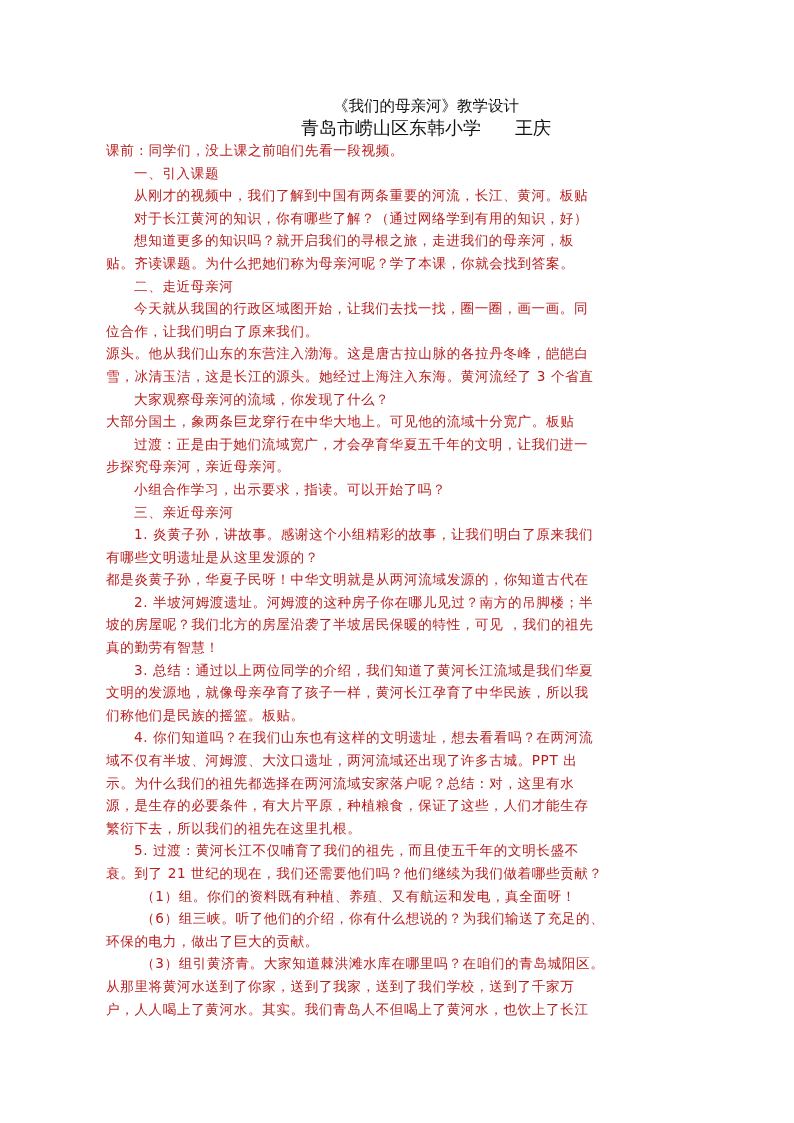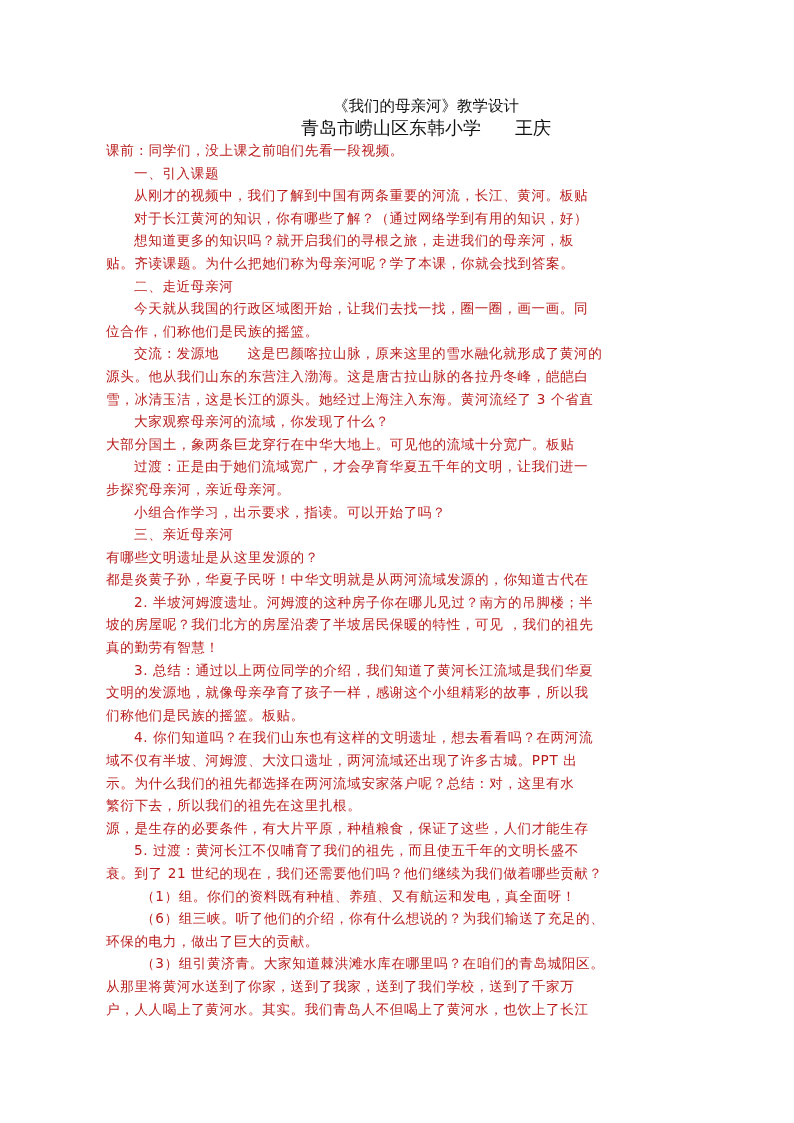--- a/index.html
+++ b/index.html
@@ -33,43 +33,43 @@
   </div>
   <div class="body" id="body">
       <div class="line">课前：同学们，没上课之前咱们先看一段视频。</div>
       <div class="line ind">一、引入课题</div>
       <div class="line ind">从刚才的视频中，我们了解到中国有两条重要的河流，长江、黄河。板贴</div>
       <div class="line ind">对于长江黄河的知识，你有哪些了解？（通过网络学到有用的知识，好）</div>
       <div class="line ind">想知道更多的知识吗？就开启我们的寻根之旅，走进我们的母亲河，板</div>
       <div class="line">贴。齐读课题。为什么把她们称为母亲河呢？学了本课，你就会找到答案。</div>
       <div class="line ind">二、走近母亲河</div>
       <div class="line ind">今天就从我国的行政区域图开始，让我们去找一找，圈一圈，画一画。同</div>
-      <div class="line">位合作，们称他们是民族的摇篮。</div>
-      <div class="line ind">交流：发源地　　这是巴颜喀拉山脉，原来这里的雪水融化就形成了黄河的</div>
+      <div class="line">位合作，让我们明白了原来我们。</div>
       <div class="line">源头。他从我们山东的东营注入渤海。这是唐古拉山脉的各拉丹冬峰，皑皑白</div>
       <div class="line">雪，冰清玉洁，这是长江的源头。她经过上海注入东海。黄河流经了 3 个省直</div>
       <div class="line ind">大家观察母亲河的流域，你发现了什么？</div>
       <div class="line">大部分国土，象两条巨龙穿行在中华大地上。可见他的流域十分宽广。板贴</div>
       <div class="line ind">过渡：正是由于她们流域宽广，才会孕育华夏五千年的文明，让我们进一</div>
       <div class="line">步探究母亲河，亲近母亲河。</div>
       <div class="line ind">小组合作学习，出示要求，指读。可以开始了吗？</div>
       <div class="line ind">三、亲近母亲河</div>
+      <div class="line ind">1. 炎黄子孙，讲故事。感谢这个小组精彩的故事，让我们明白了原来我们</div>
       <div class="line">有哪些文明遗址是从这里发源的？</div>
       <div class="line">都是炎黄子孙，华夏子民呀！中华文明就是从两河流域发源的，你知道古代在</div>
       <div class="line ind">2. 半坡河姆渡遗址。河姆渡的这种房子你在哪儿见过？南方的吊脚楼；半</div>
       <div class="line">坡的房屋呢？我们北方的房屋沿袭了半坡居民保暖的特性，可见 ，我们的祖先</div>
       <div class="line">真的勤劳有智慧！</div>
       <div class="line ind">3. 总结：通过以上两位同学的介绍，我们知道了黄河长江流域是我们华夏</div>
-      <div class="line">文明的发源地，就像母亲孕育了孩子一样，感谢这个小组精彩的故事，所以我</div>
+      <div class="line">文明的发源地，就像母亲孕育了孩子一样，黄河长江孕育了中华民族，所以我</div>
       <div class="line">们称他们是民族的摇篮。板贴。</div>
       <div class="line ind">4. 你们知道吗？在我们山东也有这样的文明遗址，想去看看吗？在两河流</div>
       <div class="line">域不仅有半坡、河姆渡、大汶口遗址，两河流域还出现了许多古城。PPT 出</div>
       <div class="line">示。为什么我们的祖先都选择在两河流域安家落户呢？总结：对，这里有水</div>
+      <div class="line">源，是生存的必要条件，有大片平原，种植粮食，保证了这些，人们才能生存</div>
       <div class="line">繁衍下去，所以我们的祖先在这里扎根。</div>
-      <div class="line">源，是生存的必要条件，有大片平原，种植粮食，保证了这些，人们才能生存</div>
       <div class="line ind">5. 过渡：黄河长江不仅哺育了我们的祖先，而且使五千年的文明长盛不</div>
       <div class="line">衰。到了 21 世纪的现在，我们还需要他们吗？他们继续为我们做着哪些贡献？</div>
       <div class="line ind2">（1）组。你们的资料既有种植、养殖、又有航运和发电，真全面呀！</div>
       <div class="line ind2">（6）组三峡。听了他们的介绍，你有什么想说的？为我们输送了充足的、</div>
       <div class="line">环保的电力，做出了巨大的贡献。</div>
       <div class="line ind2">（3）组引黄济青。大家知道棘洪滩水库在哪里吗？在咱们的青岛城阳区。</div>
       <div class="line">从那里将黄河水送到了你家，送到了我家，送到了我们学校，送到了千家万</div>
       <div class="line">户，人人喝上了黄河水。其实。我们青岛人不但喝上了黄河水，也饮上了长江</div>
     </div>
 </div>

